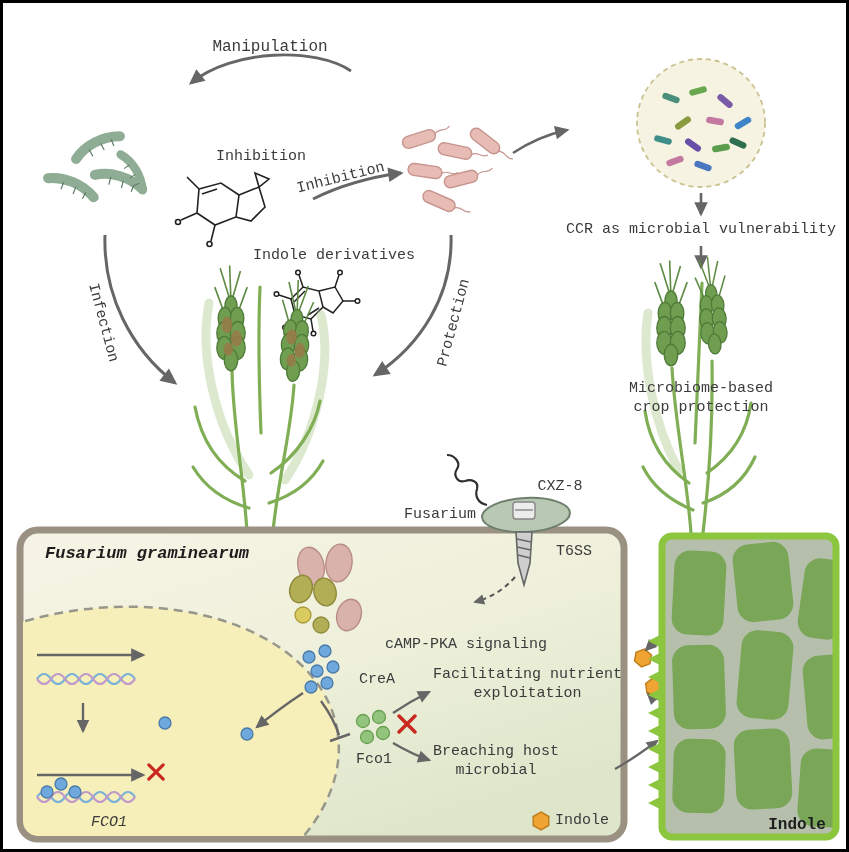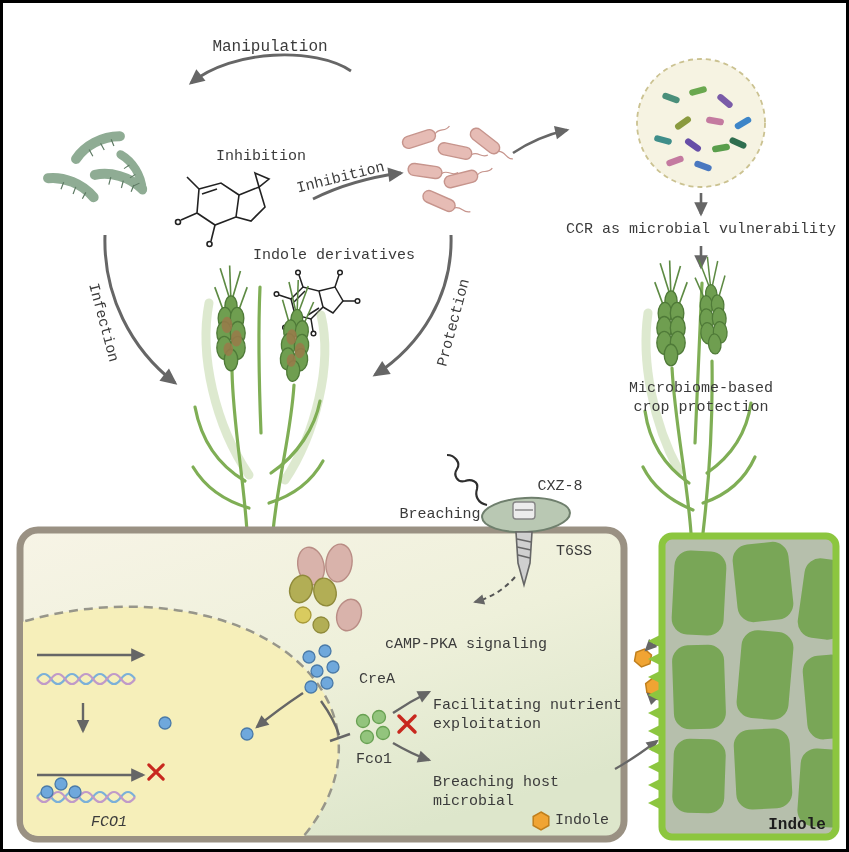--- a/index.html
+++ b/index.html
@@ -9,21 +9,21 @@
     background:#ffffff; border:3px solid #000;
     overflow:hidden;
     font-family:Liberation Mono, monospace;
   }
   .canvas > svg { position:absolute; left:0; top:0; }
   .lbl {
     position:absolute; font-size:15px; color:#3b3b3b;
     white-space:nowrap; transform:translate(-50%,-50%);
     text-align:center; line-height:1.25; z-index:2;
   }
-  .lbl.block { transform:translate(0,-50%); white-space:normal; text-align:left;margin-top:31px; }
+  .lbl.block { transform:translate(0,-50%); white-space:normal; text-align:center; }
   .lbl.anchor-left { transform:translate(0,-50%); }
   .rot-inf  { transform:translate(-50%,-50%) rotate(75deg); }
   .rot-prot { transform:translate(-50%,-50%) rotate(-75deg); }
   .rot-inh  { transform:translate(-50%,-50%) rotate(-14deg); }
   .bold { font-weight:bold; }
   .italic { font-style:italic; }
   .big { font-size:17px; }
   .med { font-size:16px; }
   .dark { color:#1d1d1d; }
 </style>
@@ -316,21 +316,22 @@
 <div class="lbl rot-inh" style="left:338px;top:176px">Inhibition</div>
 <div class="lbl" style="left:331px;top:253px">Indole derivatives</div>
 <div class="lbl rot-inf" style="left:99px;top:320px">Infection</div>
 <div class="lbl rot-prot" style="left:452px;top:320px">Protection</div>
 <div class="lbl" style="left:698px;top:396px">
   <div>Microbiome-based</div>
   <div>crop protection</div>
 </div>
 <div class="lbl" style="left:698px;top:227px">CCR as microbial vulnerability</div>
 
-<div class="lbl" style="left:437px;top:512px">Breaching</div>
+<div class="lbl anchor-left bold italic big dark" style="left:42px;top:551px">Fusarium graminearum</div>
+<div class="lbl" style="left:437px;top:512px">Fusarium</div>
 <div class="lbl" style="left:557px;top:484px">CXZ-8</div>
 <div class="lbl" style="left:571px;top:549px">T6SS</div>
 <div class="lbl" style="left:463px;top:642px">cAMP-PKA signaling</div>
 <div class="lbl" style="left:374px;top:677px">CreA</div>
 <div class="lbl" style="left:371px;top:757px">Fco1</div>
 <div class="lbl block" style="left:430px;top:682px">
   <div>Facilitating nutrient</div>
   <div>exploitation</div>
 </div>
 <div class="lbl block" style="left:430px;top:759px">

